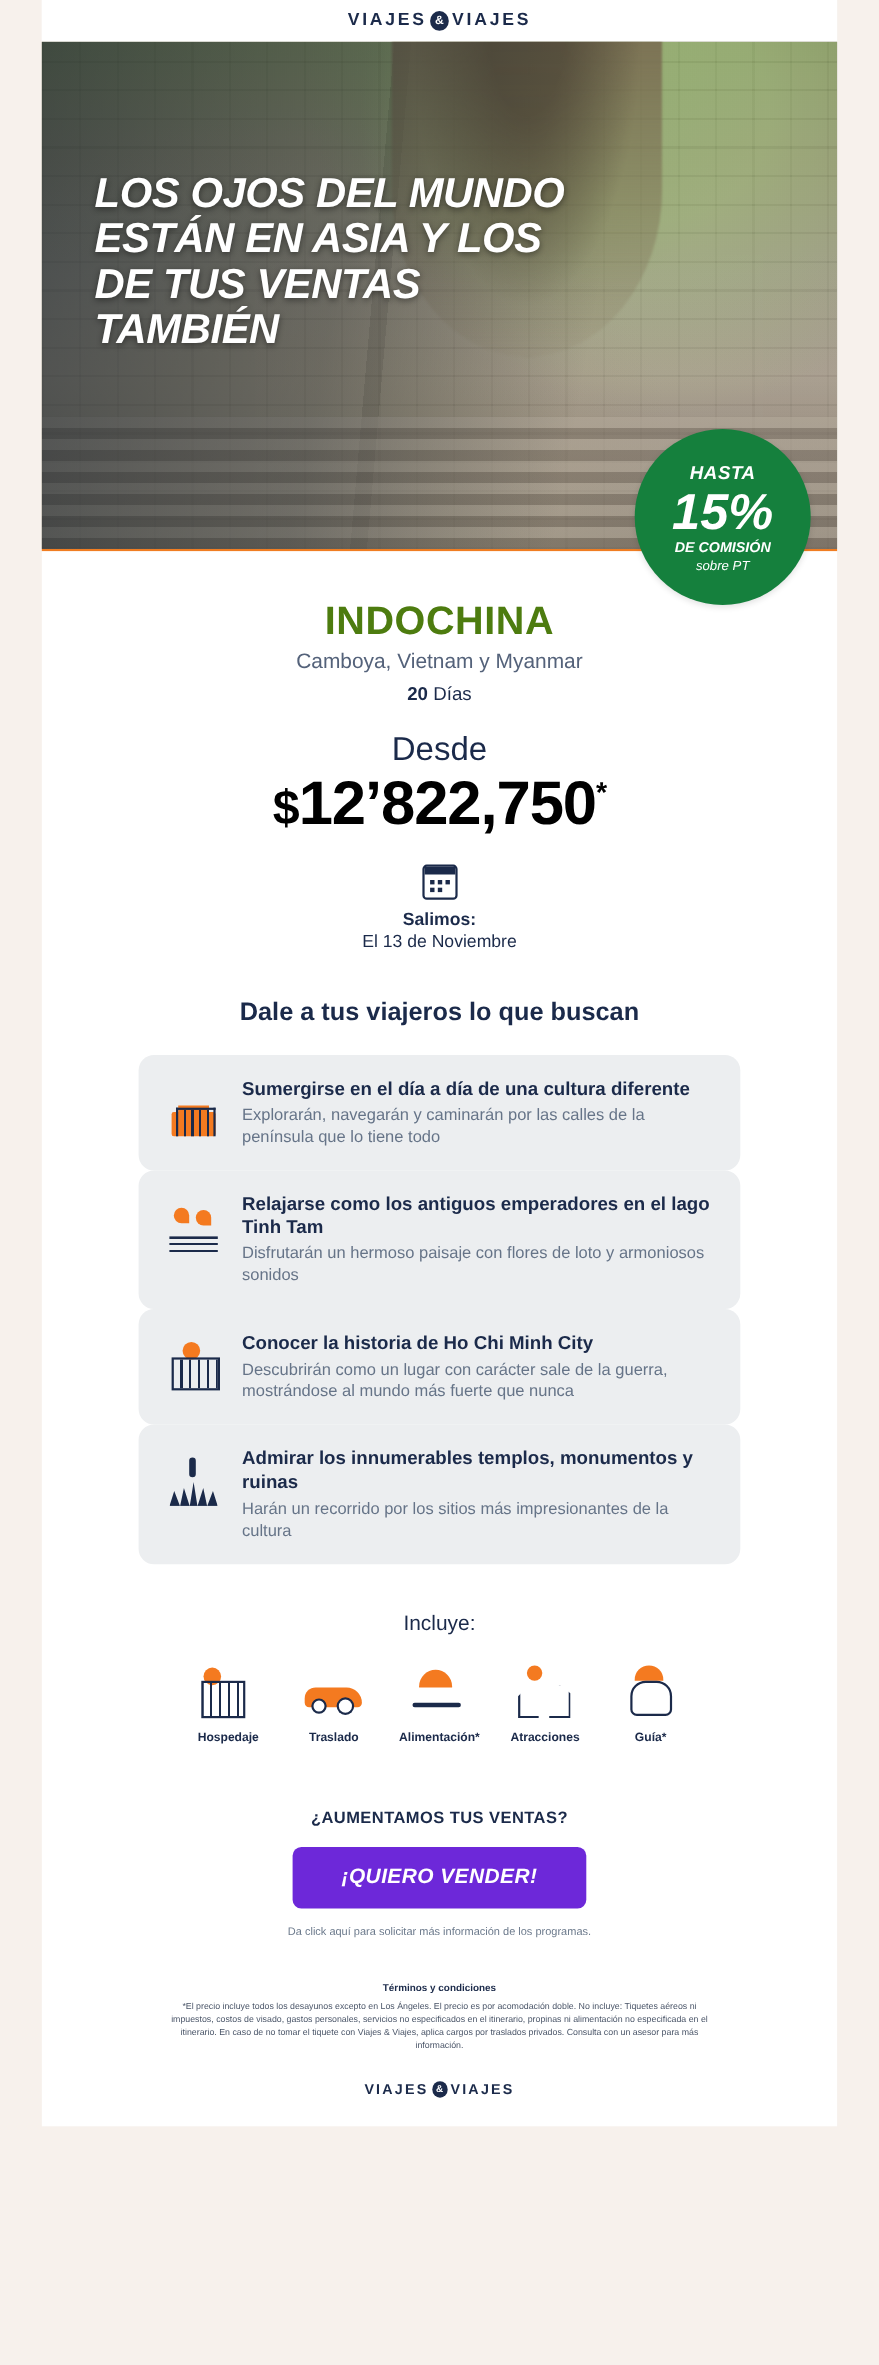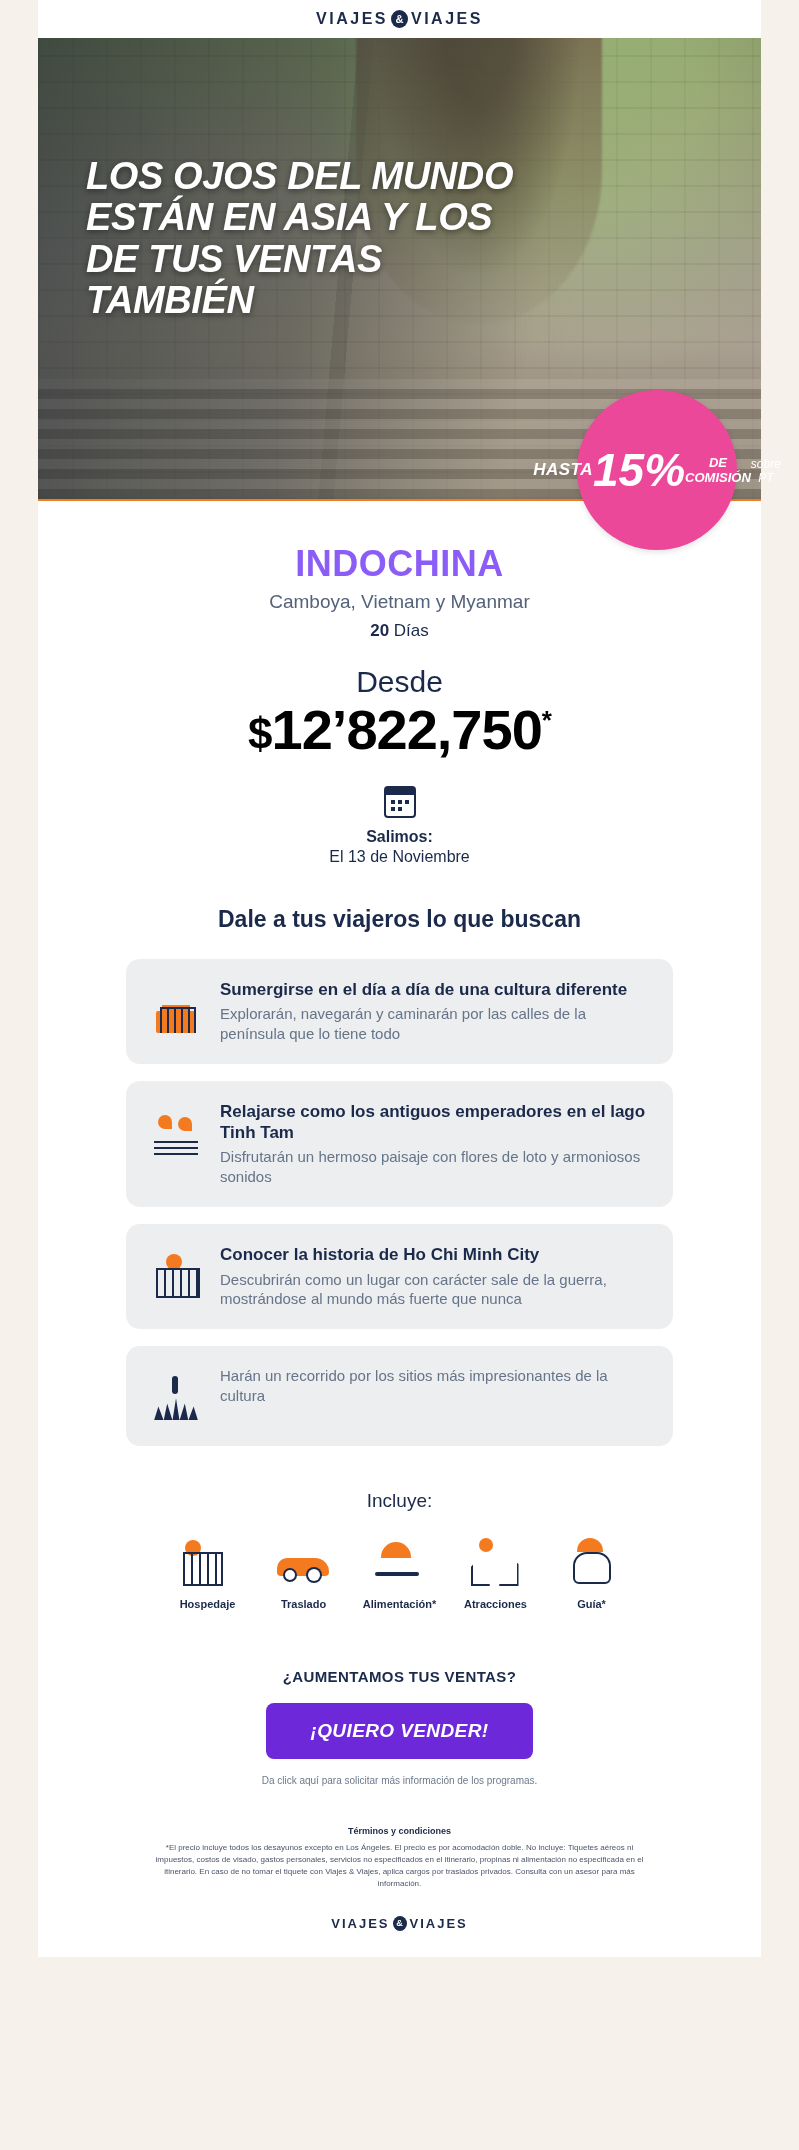--- a/index.html
+++ b/index.html
@@ -126,42 +126,42 @@
   }
 
   
   .badge {
     position: absolute;
     right: 24px;
     top: 390px;
     width: 160px;
     height: 160px;
     border-radius: 50%;
-    background: #ec4899;
+    background: #15803d;
     color: #ffffff;
     text-align: center;
     display: flex;
-    flex-direction: row;
+    flex-direction: column;
     align-items: center;
     justify-content: center;
     z-index: 5;
     box-shadow: 0 2px 6px rgba(0,0,0,.12);
   }
   .badge .b1 { font-size: 17px; font-weight: bold; font-style: italic; letter-spacing: .5px; }
   .badge .b2 { font-size: 46px; font-weight: bold; font-style: italic; line-height: 1; margin: 2px 0 2px; }
   .badge .b3 { font-size: 13px; font-weight: bold; font-style: italic; }
   .badge .b4 { font-size: 12px; font-style: italic; margin-top: 2px; }
 
   
   .titleblock {
     text-align: center;
     padding: 42px 40px 0;
   }
   .destination {
-    color: #8b5cf6;
+    color: #4d7c0f;
     font-size: 36px;
     font-weight: bold;
     letter-spacing: .5px;
     margin: 0;
   }
   .countries {
     color: #54627a;
     font-size: 19px;
     margin: 6px 0 0;
   }
@@ -230,21 +230,21 @@
   
   .features {
     padding: 26px 88px 0;
   }
   .feature {
     display: flex;
     align-items: flex-start;
     background: #eceef0;
     border-radius: 14px;
     padding: 20px 24px;
-    margin-bottom: 17px;
+    margin-bottom: 0;
     gap: 18px;
   }
   .feature-icon {
     width: 52px;
     min-width: 52px;
     height: 52px;
     position: relative;
     margin-top: 8px;
   }
   .feature-text h3 {
@@ -478,20 +478,21 @@
         <div class="feature-text">
           <h3>Conocer la historia de Ho Chi Minh City</h3>
           <p>Descubrirán como un lugar con carácter sale de la guerra, mostrándose al mundo más fuerte que nunca</p>
         </div>
       </div>
       <div class="feature">
         <div class="feature-icon">
             <div class="ic-ruins"></div>
           </div>
         <div class="feature-text">
+          <h3>Admirar los innumerables templos, monumentos y ruinas</h3>
           <p>Harán un recorrido por los sitios más impresionantes de la cultura</p>
         </div>
       </div>
     </div>
 
     <h3 class="incluye-title">Incluye:</h3>
     <div class="incluye-row">
       <div class="incluye-item">
         <div class="incluye-art art-hotel"></div>
         <div class="incluye-label">Hospedaje</div>

